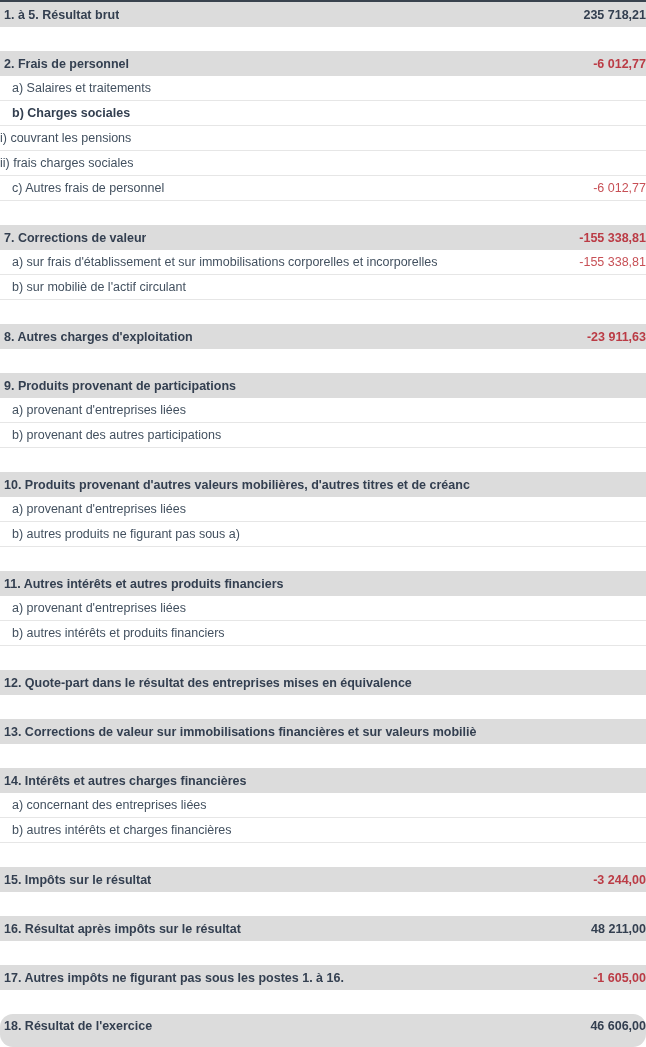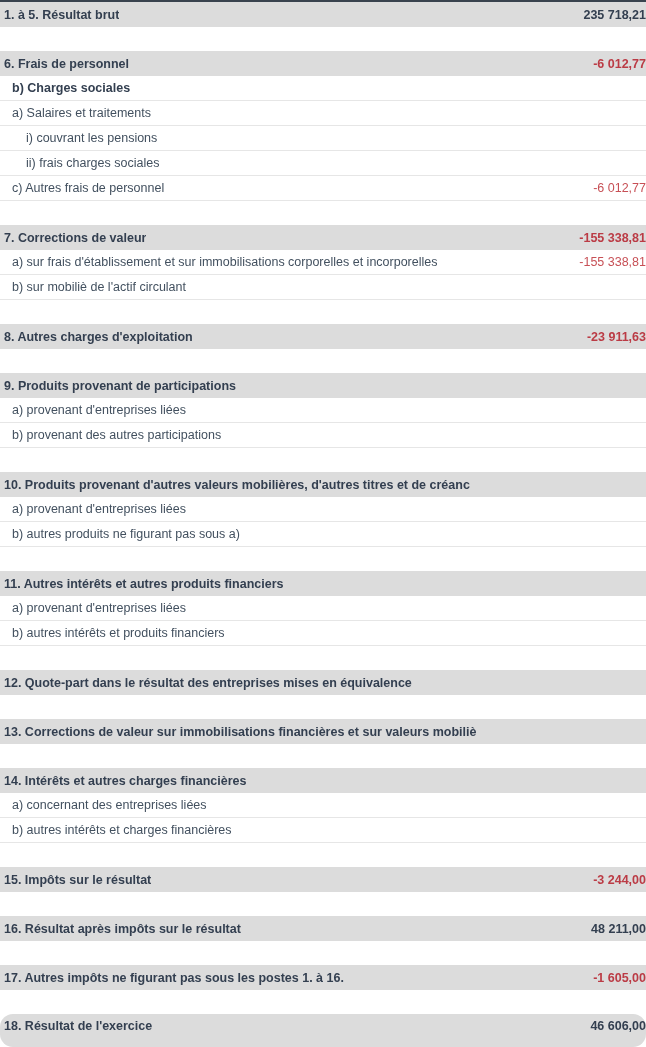--- a/index.html
+++ b/index.html
@@ -38,21 +38,21 @@
     font-weight: bold;
     color: #333f50;
     padding-left: 4px;
   }
   .row.sub, .row.subsub {
     background: #ffffff;
     color: #42505f;
     border-bottom: 1px solid #e6e6e6;
   }
   .row.sub   { padding-left: 12px; }
-  .row.subsub{ padding-left: 26px; }
+  .row.subsub{ }
   .row.sub.bold {
     font-weight: bold;
     color: #333f50;
   }
   .label {
     white-space: nowrap;
     overflow: hidden;
   }
   .value {
     white-space: nowrap;
@@ -74,28 +74,28 @@
 <body>
 
 <div class="top-border"></div>
 <div class="table">
     <div class="row header">
       <span class="label">1. à 5. Résultat brut</span>
       <span class="value navy">235 718,21</span>
     </div>
     <div class="row spacer"></div>
     <div class="row header">
-      <span class="label">6. Frais de personnel</span>
+      <span class="label">2. Frais de personnel</span>
       <span class="value red">-6 012,77</span>
+    </div>
+    <div class="row sub">
+      <span class="label">a) Salaires et traitements</span>
     </div>
     <div class="row sub bold">
       <span class="label">b) Charges sociales</span>
-    </div>
-    <div class="row sub">
-      <span class="label">a) Salaires et traitements</span>
     </div>
     <div class="row subsub">
       <span class="label">i) couvrant les pensions</span>
     </div>
     <div class="row subsub">
       <span class="label">ii) frais charges sociales</span>
     </div>
     <div class="row sub">
       <span class="label">c) Autres frais de personnel</span>
       <span class="value red">-6 012,77</span>

